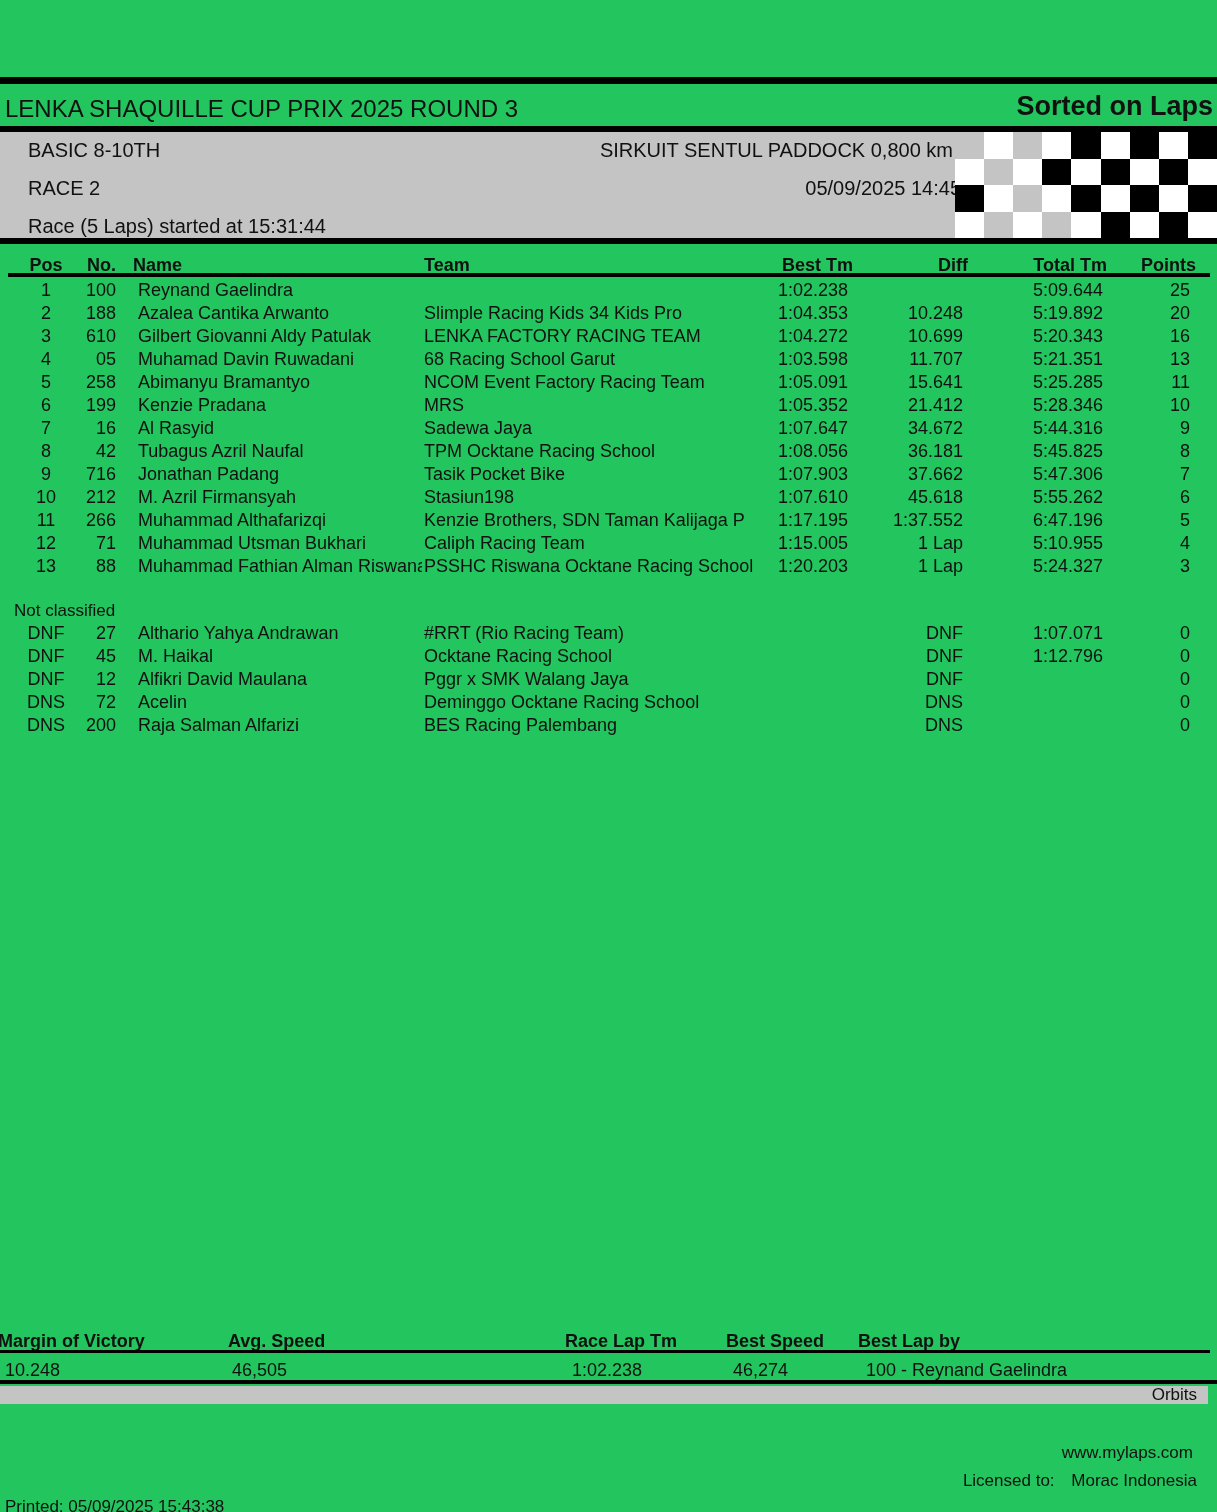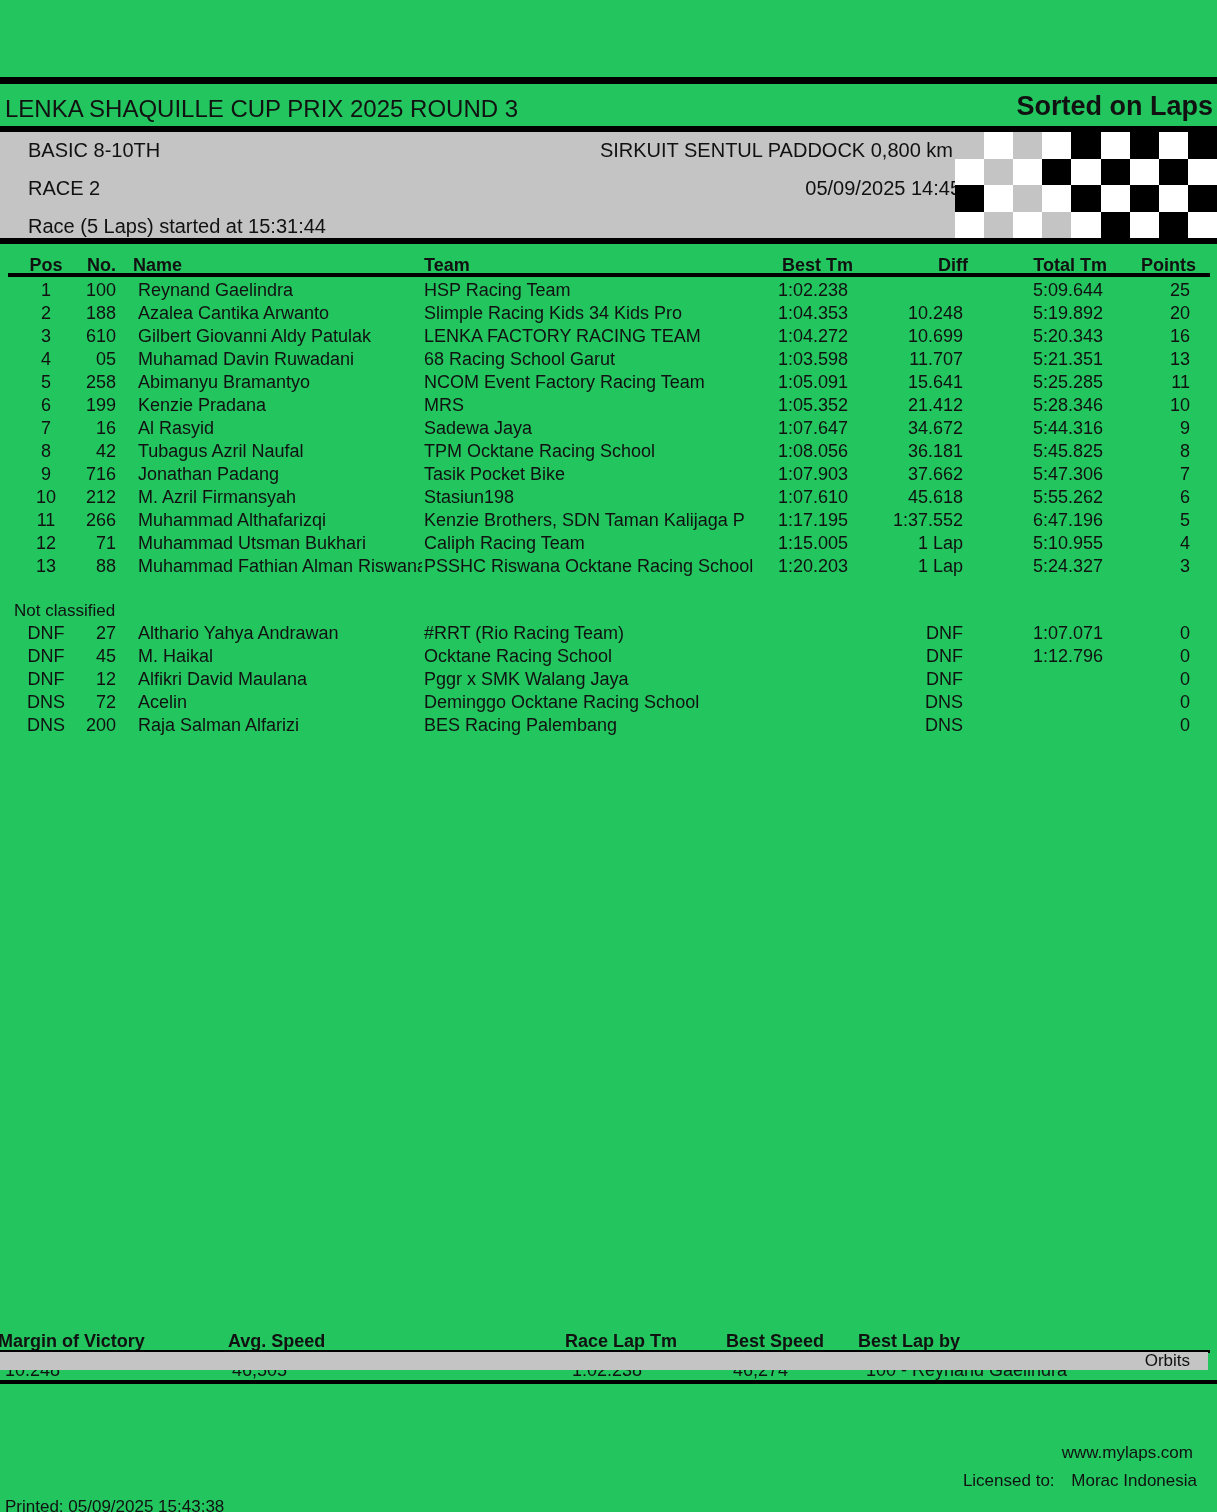--- a/index.html
+++ b/index.html
@@ -56,22 +56,22 @@
 
   
   .sum-head { position:absolute; left:0; top:1331px; width:1061px; height:18px;
               font-weight:bold; font-size:18px; }
   .sum-vals { position:absolute; left:0; top:1360px; width:1217px; height:18px; font-size:18px; }
   .sum-head span, .sum-vals span { position:absolute; top:0; white-space:nowrap; }
   .s-col0{ left:-2px; } .s-col1{ left:228px; } .s-col2{ left:565px; } .s-col3{ left:726px; } .s-col4{ left:858px; }
   .s-val0{ left:5px; }  .s-val1{ left:232px; } .s-val2{ left:572px; } .s-val3{ left:733px; } .s-val4{ left:866px; }
   .sum-underline { position:absolute; left:0; top:1350px; width:1210px; height:3px; background:#000; }
   .sum-thick     { position:absolute; left:0; top:1380px; width:1217px; height:4px; background:#000; }
-  .orbits-bar { position:absolute; left:0; top:1352px; width:1208px; height:18px; background:#c4c4c4;
-                font-size:17px; line-height:18px; text-align:right; padding-right:18px; box-sizing:border-box; }
+  .orbits-bar { position:absolute; left:0; top:1386px; width:1208px; height:18px; background:#c4c4c4;
+                font-size:17px; line-height:18px; text-align:right; padding-right:11px; box-sizing:border-box; }
 
   
   .website  { position:absolute; right:24px; top:1443px; font-size:17px; }
   .licensed { position:absolute; right:20px; top:1471px; font-size:17px; }
   .licensed .licensee { margin-left:12px; }
   .printed  { position:absolute; left:5px; top:1497px; font-size:17px; }
 </style>
 </head>
 <body>
 
@@ -142,21 +142,20 @@
     <span class="c-total">Total Tm</span>
     <span class="c-points">Points</span>
   </div>
   <div class="head-line"></div>
 
   <div class="rows-wrap" id="rows">
   <div class="trow">
     <span class="c-pos">1</span>
     <span class="c-no">100</span>
     <span class="c-name">Reynand Gaelindra</span>
-    <span class="c-team">HSP Racing Team</span>
     <span class="c-best">1:02.238</span>
     <span class="c-diff"></span>
     <span class="c-total">5:09.644</span>
     <span class="c-points">25</span>
   </div>
 
   <div class="trow">
     <span class="c-pos">2</span>
     <span class="c-no">188</span>
     <span class="c-name">Azalea Cantika Arwanto</span>

